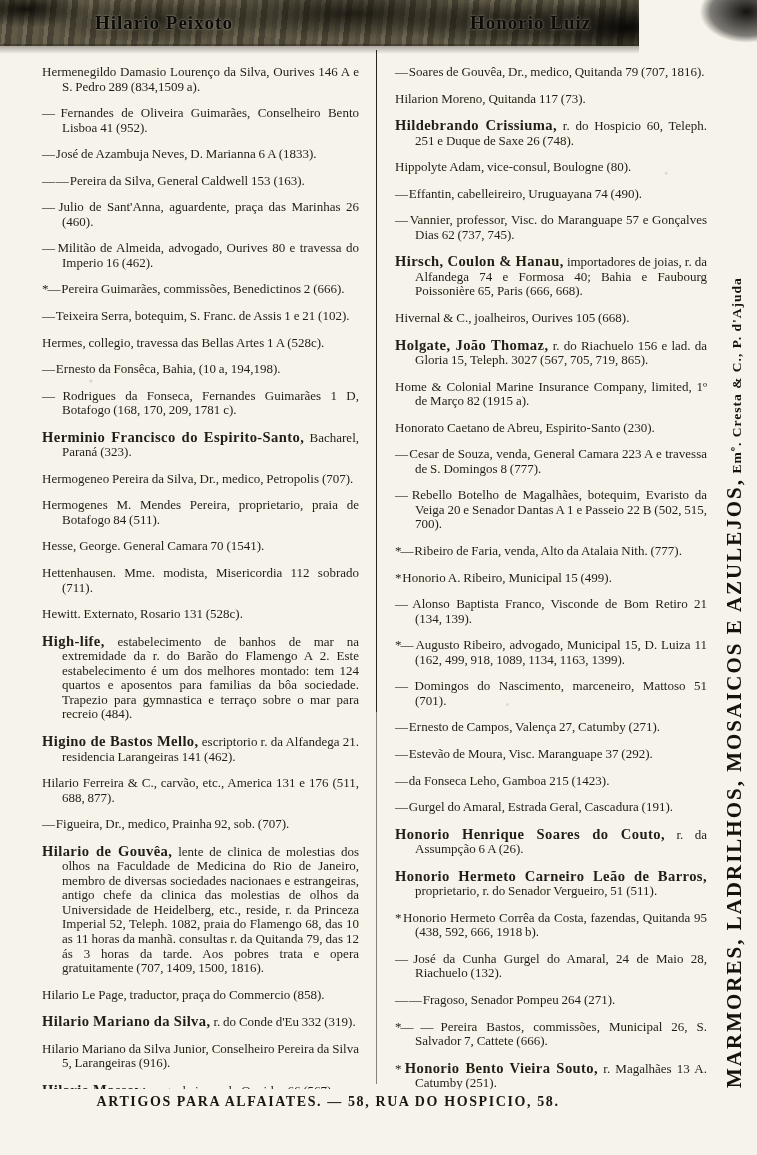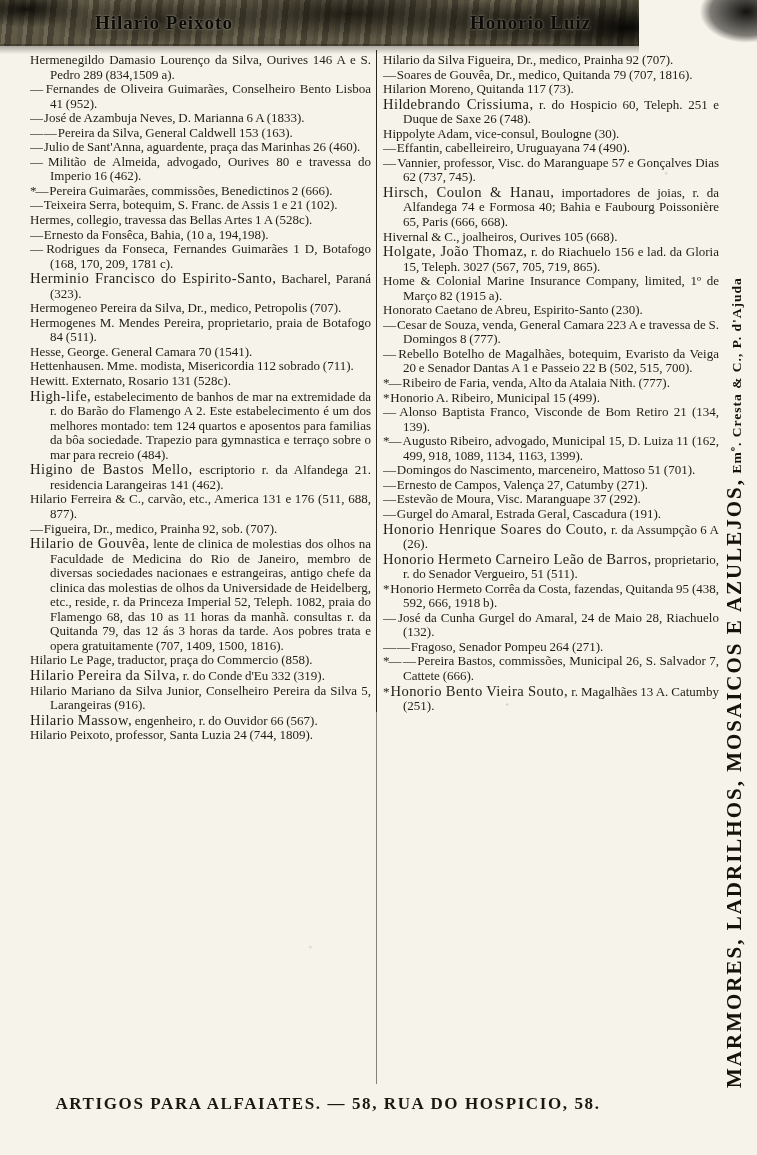--- a/index.html
+++ b/index.html
@@ -51,30 +51,30 @@
     position:absolute;top:53px;height:1036px;overflow:hidden;
     font-size:13px;line-height:14.55px;text-align:justify;
   }
   .column.left{left:30px;width:341px;}
   .column.right{left:383px;width:336px;}
   .col-divider{
     position:absolute;left:376px;top:50px;height:1034px;width:1px;
     background:linear-gradient(to bottom,#2a251c 0 64%, rgba(42,37,28,.55) 64% 100%);
   }
   .entry{
-    margin:0;padding-left:20px;text-indent:-20px;
+    margin:12px;padding-left:20px;text-indent:-20px;
     word-spacing:-0.4px;
   }
   .entry .prefix{letter-spacing:-1px;}
   .entry .entry-name{
-    font-weight:normal;font-size:14.6px;letter-spacing:.4px;line-height:14.55px;
+    font-weight:bold;font-size:14.6px;letter-spacing:.4px;line-height:14.55px;
   }
   .footer-ad{
     position:absolute;left:0;top:1094px;width:656px;text-align:center;
-    font-weight:bold;font-size:17px;letter-spacing:1.6px;color:#1c1811;
+    font-weight:bold;font-size:14px;letter-spacing:1.6px;color:#1c1811;
     white-space:nowrap;
   }
   
   .margin-ad{
     position:absolute;left:722px;top:1088px;
     transform:rotate(-90deg);transform-origin:0 0;
     white-space:nowrap;width:1080px;height:36px;
     font-weight:bold;color:#15110b;
   }
   .margin-ad .big{font-size:21px;letter-spacing:2px;}
@@ -108,48 +108,48 @@
     <p class="entry">Hermogenes M. Mendes Pereira, proprietario, praia de Botafogo 84 (511).</p>
     <p class="entry">Hesse, George. General Camara 70 (1541).</p>
     <p class="entry">Hettenhausen. Mme. modista, Misericordia 112 sobrado (711).</p>
     <p class="entry">Hewitt. Externato, Rosario 131 (528c).</p>
     <p class="entry"><span class="entry-name">High-life,</span> estabelecimento de banhos de mar na extremidade da r. do Barão do Flamengo A 2. Este estabelecimento é um dos melhores montado: tem 124 quartos e aposentos para familias da bôa sociedade. Trapezio para gymnastica e terraço sobre o mar para recreio (484).</p>
     <p class="entry"><span class="entry-name">Higino de Bastos Mello,</span> escriptorio r. da Alfandega 21. residencia Larangeiras 141 (462).</p>
     <p class="entry">Hilario Ferreira &amp; C., carvão, etc., America 131 e 176 (511, 688, 877).</p>
     <p class="entry"><span class="prefix">— </span>Figueira, Dr., medico, Prainha 92, sob. (707).</p>
     <p class="entry"><span class="entry-name">Hilario de Gouvêa,</span> lente de clinica de molestias dos olhos na Faculdade de Medicina do Rio de Janeiro, membro de diversas sociedades nacionaes e estrangeiras, antigo chefe da clinica das molestias de olhos da Universidade de Heidelberg, etc., reside, r. da Princeza Imperial 52, Teleph. 1082, praia do Flamengo 68, das 10 as 11 horas da manhã. consultas r. da Quitanda 79, das 12 ás 3 horas da tarde. Aos pobres trata e opera gratuitamente (707, 1409, 1500, 1816).</p>
     <p class="entry">Hilario Le Page, traductor, praça do Commercio (858).</p>
-    <p class="entry"><span class="entry-name">Hilario Pereira da Silva,</span> r. do Conde d'Eu 332 (319).</p>
+    <p class="entry"><span class="entry-name">Hilario Mariano da Silva,</span> r. do Conde d'Eu 332 (319).</p>
     <p class="entry">Hilario Mariano da Silva Junior, Conselheiro Pereira da Silva 5, Larangeiras (916).</p>
     <p class="entry"><span class="entry-name">Hilario Massow,</span> engenheiro, r. do Ouvidor 66 (567).</p>
     <p class="entry">Hilario Peixoto, professor, Santa Luzia 24 (744, 1809).</p>
   </div>
 <div class="col-divider"></div>
 <div class="column right" id="col-right">
-    <p class="entry">Hilario da Silva Figueira, Dr., medico, Prainha 92 (707).</p>
     <p class="entry"><span class="prefix">— </span>Soares de Gouvêa, Dr., medico, Quitanda 79 (707, 1816).</p>
     <p class="entry">Hilarion Moreno, Quitanda 117 (73).</p>
     <p class="entry"><span class="entry-name">Hildebrando Crissiuma,</span> r. do Hospicio 60, Teleph. 251 e Duque de Saxe 26 (748).</p>
-    <p class="entry">Hippolyte Adam, vice-consul, Boulogne (30).</p>
+    <p class="entry">Hippolyte Adam, vice-consul, Boulogne (80).</p>
     <p class="entry"><span class="prefix">— </span>Effantin, cabelleireiro, Uruguayana 74 (490).</p>
     <p class="entry"><span class="prefix">— </span>Vannier, professor, Visc. do Maranguape 57 e Gonçalves Dias 62 (737, 745).</p>
     <p class="entry"><span class="entry-name">Hirsch, Coulon &amp; Hanau,</span> importadores de joias, r. da Alfandega 74 e Formosa 40; Bahia e Faubourg Poissonière 65, Paris (666, 668).</p>
     <p class="entry">Hivernal &amp; C., joalheiros, Ourives 105 (668).</p>
     <p class="entry"><span class="entry-name">Holgate, João Thomaz,</span> r. do Riachuelo 156 e lad. da Gloria 15, Teleph. 3027 (567, 705, 719, 865).</p>
     <p class="entry">Home &amp; Colonial Marine Insurance Company, limited, 1º de Março 82 (1915 a).</p>
     <p class="entry">Honorato Caetano de Abreu, Espirito-Santo (230).</p>
     <p class="entry"><span class="prefix">— </span>Cesar de Souza, venda, General Camara 223 A e travessa de S. Domingos 8 (777).</p>
     <p class="entry"><span class="prefix">— </span>Rebello Botelho de Magalhães, botequim, Evaristo da Veiga 20 e Senador Dantas A 1 e Passeio 22 B (502, 515, 700).</p>
     <p class="entry"><span class="prefix">*— </span>Ribeiro de Faria, venda, Alto da Atalaia Nith. (777).</p>
     <p class="entry"><span class="prefix">* </span>Honorio A. Ribeiro, Municipal 15 (499).</p>
     <p class="entry"><span class="prefix">— </span>Alonso Baptista Franco, Visconde de Bom Retiro 21 (134, 139).</p>
     <p class="entry"><span class="prefix">*— </span>Augusto Ribeiro, advogado, Municipal 15, D. Luiza 11 (162, 499, 918, 1089, 1134, 1163, 1399).</p>
     <p class="entry"><span class="prefix">— </span>Domingos do Nascimento, marceneiro, Mattoso 51 (701).</p>
     <p class="entry"><span class="prefix">— </span>Ernesto de Campos, Valença 27, Catumby (271).</p>
     <p class="entry"><span class="prefix">— </span>Estevão de Moura, Visc. Maranguape 37 (292).</p>
+    <p class="entry"><span class="prefix">— </span>da Fonseca Leho, Gamboa 215 (1423).</p>
     <p class="entry"><span class="prefix">— </span>Gurgel do Amaral, Estrada Geral, Cascadura (191).</p>
     <p class="entry"><span class="entry-name">Honorio Henrique Soares do Couto,</span> r. da Assumpção 6 A (26).</p>
     <p class="entry"><span class="entry-name">Honorio Hermeto Carneiro Leão de Barros,</span> proprietario, r. do Senador Vergueiro, 51 (511).</p>
     <p class="entry"><span class="prefix">* </span>Honorio Hermeto Corrêa da Costa, fazendas, Quitanda 95 (438, 592, 666, 1918 b).</p>
     <p class="entry"><span class="prefix">— </span>José da Cunha Gurgel do Amaral, 24 de Maio 28, Riachuelo (132).</p>
     <p class="entry"><span class="prefix">— — </span>Fragoso, Senador Pompeu 264 (271).</p>
     <p class="entry"><span class="prefix">*— — </span>Pereira Bastos, commissões, Municipal 26, S. Salvador 7, Cattete (666).</p>
     <p class="entry"><span class="prefix">* </span><span class="entry-name">Honorio Bento Vieira Souto,</span> r. Magalhães 13 A. Catumby (251).</p>
   </div>
 

